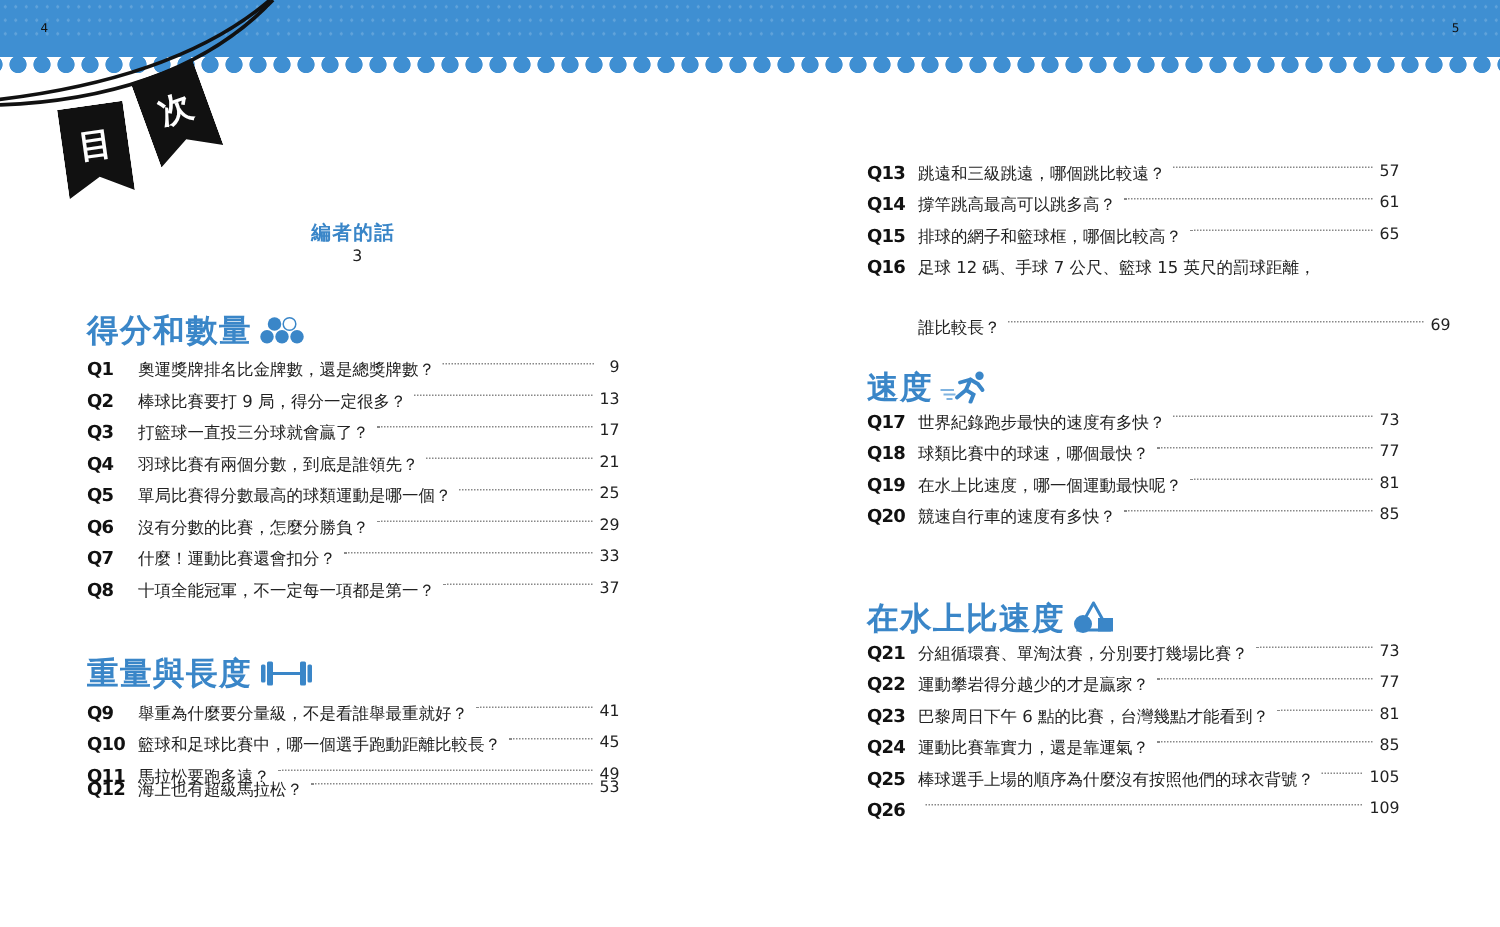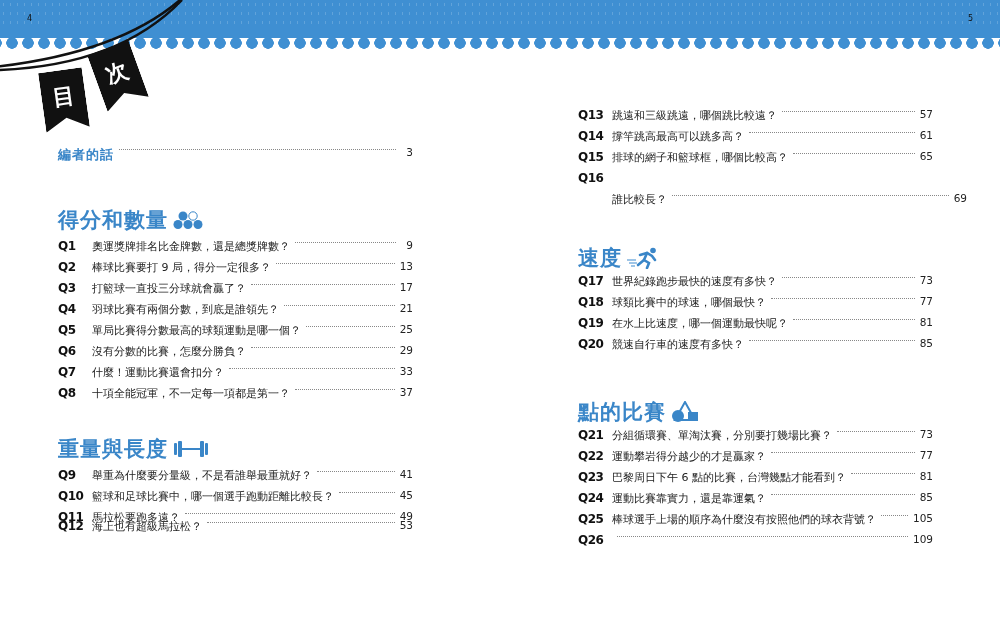--- a/index.html
+++ b/index.html
@@ -51,37 +51,37 @@
   }
   .flag.one { left: 42px; top: 70px; transform: rotate(-8deg); }
   .flag.two { left: 96px; top: 46px; transform: rotate(-20deg); }
 
   .toc-col { position: absolute; }
   .col-left { left: 58px; top: 140px; width: 355px; }
   .col-right { left: 578px; top: 108px; width: 355px; }
 
   .preface-row {
     position: absolute; left: 0; top: 6px; width: 355px; height: 20px;
-    display: flex; 
+    display: flex; align-items: center; flex-direction: column;
   }
   .preface-label { color: #3a86c8; font-weight: bold; font-size: 13px; letter-spacing: 1px; }
   .leader { flex: 1; border-bottom: 1px dotted #888; margin: 0 5px; height: 0; position: relative; top: 3px; }
   .pg { font-size: 10.5px; color: #222; min-width: 12px; text-align: right; }
 
   .section-title {
     position: absolute; color: #3a86c8; font-weight: bold; font-size: 21px;
     display: flex; align-items: center; gap: 4px; letter-spacing: 1px;
   }
   .entry {
     position: absolute; left: 0; width: 355px; height: 20px;
     display: flex; align-items: flex-start; font-size: 11px;
   }
   .qnum { font-weight: bold; font-size: 12px; width: 34px; color: #111; font-family: "DejaVu Sans", sans-serif; letter-spacing: -0.5px; }
   .qtext { color: #222; white-space: nowrap; }
-  .entry.cont { padding-left: 34px; }
+  .entry.cont { padding-left: 34px; margin-top: 19px; }
   .icon { display: inline-block; }
 </style>
 </head>
 <body>
 
 <div class="header-band"></div>
 <div class="pompom-strings"></div>
 <div class="pompoms"></div>
 <div class="page-num left">4</div>
 <div class="page-num right">5</div>
@@ -213,20 +213,21 @@
       <span class="pg">61</span>
     </div>
   <div class="entry" style="top:42px">
       <span class="qnum">Q15</span>
       <span class="qtext">排球的網子和籃球框，哪個比較高？</span>
       <span class="leader"></span>
       <span class="pg">65</span>
     </div>
   <div class="entry" style="top:63px">
       <span class="qnum">Q16</span>
+      <span class="qtext">足球 12 碼、手球 7 公尺、籃球 15 英尺的罰球距離，</span>
     </div>
   <div class="entry cont" style="top:84px">
       <span class="qtext">誰比較長？</span>
       <span class="leader"></span>
       <span class="pg">69</span>
     </div>
 
   <div class="section-title" style="left:0; top:136px;">
     <span>速度</span>
     <svg class="icon" width="34" height="22" viewBox="0 0 34 22">
@@ -257,21 +258,21 @@
       <span class="pg">81</span>
     </div>
   <div class="entry" style="top:229px">
       <span class="qnum">Q20</span>
       <span class="qtext">競速自行車的速度有多快？</span>
       <span class="leader"></span>
       <span class="pg">85</span>
     </div>
 
   <div class="section-title" style="left:0; top:290px;">
-    <span>點的比賽</span>
+    <span>在水上比速度</span>
     <svg class="icon" width="30" height="22" viewBox="0 0 30 22">
       <polygon points="15,1 25,19 5,19" fill="none" stroke="#3a86c8" stroke-width="2"></polygon>
       <rect x="18" y="11" width="10" height="9" fill="#3a86c8"></rect>
       <circle cx="8" cy="15" r="6" fill="#3a86c8"></circle>
     </svg>
   </div>
 
   <div class="entry" style="top:320px">
       <span class="qnum">Q21</span>
       <span class="qtext">分組循環賽、單淘汰賽，分別要打幾場比賽？</span>

